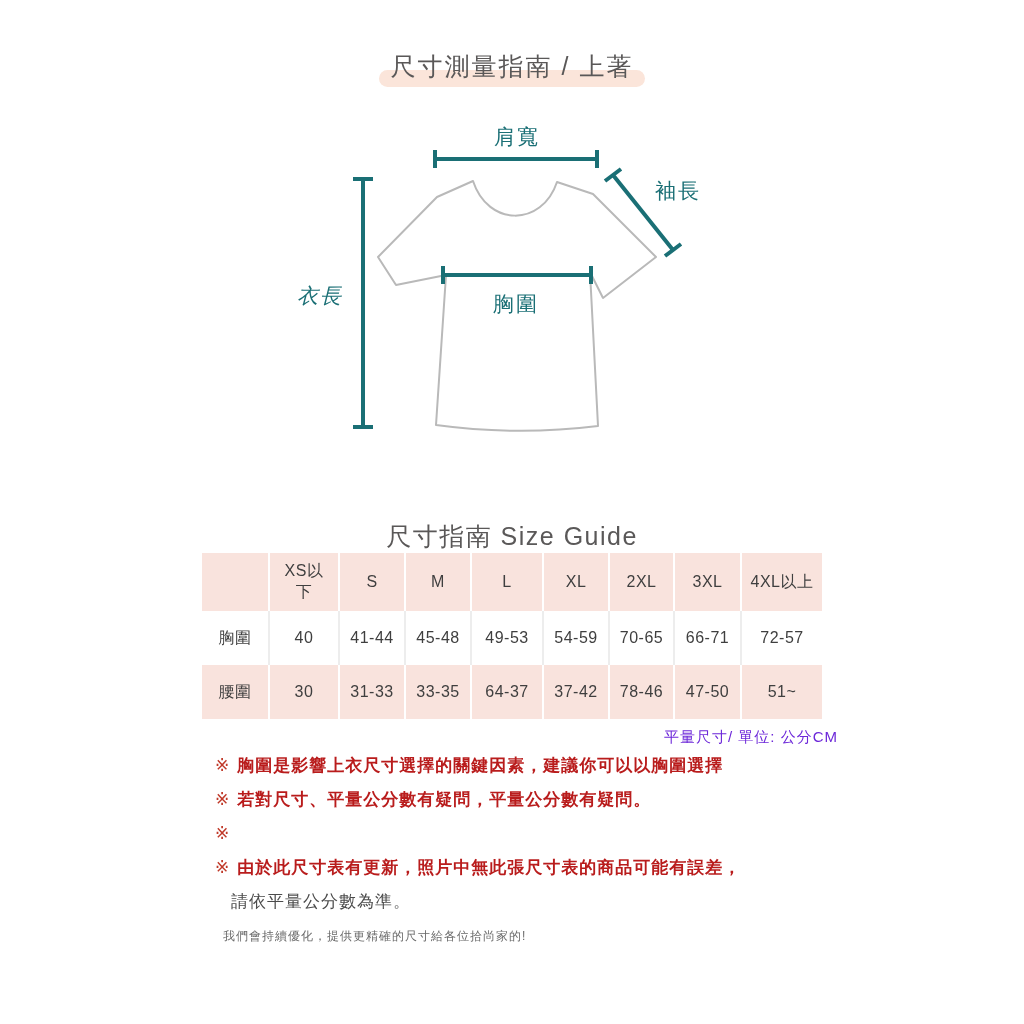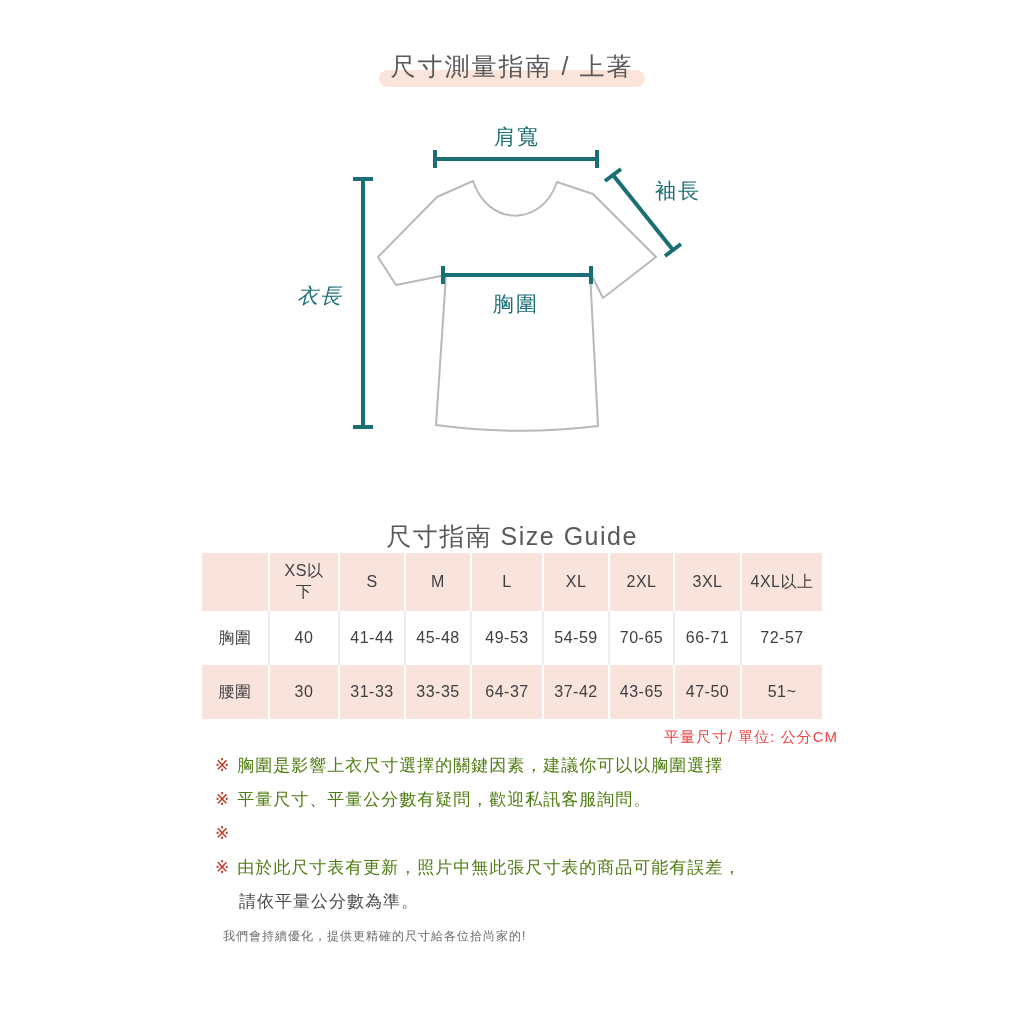--- a/index.html
+++ b/index.html
@@ -43,28 +43,28 @@
     font-size:16px;color:#3f3f3f;letter-spacing:0.5px;padding:8px;
   }
   .size-table tr{height:54px;}
   .row-pink>*{background:#f9e3dd;}
   .row-white>*{background:#ffffff;}
   .row-pink>*:not(:first-child){border-left:2px solid #ffffff;}
   .row-white>*:not(:first-child){border-left:2px solid #ededed;}
   
   .unit-note{
     position:absolute;left:520px;top:728px;width:318px;text-align:right;
-    font-size:15px;color:#ef4444;letter-spacing:1px;
+    font-size:15px;color:#6d28d9;letter-spacing:1px;
   }
   
   .notes{position:absolute;left:215px;top:755px;width:660px;}
   .note-line{display:flex;align-items:flex-start;margin-bottom:12px;font-size:17px;line-height:22px;}
   .note-marker{color:#c03a2a;margin-right:8px;flex:0 0 auto;}
-  .note-text{color:#4d7c0f;letter-spacing:1px;}
-  .note-cont{margin-left:24px;font-size:17px;line-height:22px;color:#4b4b4b;letter-spacing:1px;margin-bottom:12px;}
+  .note-text{color:#b91c1c;letter-spacing:1px;font-weight:bold;}
+  .note-cont{margin-left:16px;font-size:17px;line-height:22px;color:#4b4b4b;letter-spacing:1px;margin-bottom:12px;}
   .note-closing{margin-left:8px;font-size:12px;line-height:22px;color:#6a6a6a;letter-spacing:1px;margin-top:0px;}
 </style>
 </head>
 <body>
 
 <div class="page">
 
   <div class="title-row">
     <span class="title-wrap">
       <span class="title-highlight"></span>
@@ -129,37 +129,37 @@
       <td>66-71</td>
       <td>72-57</td>
     </tr>
     <tr class="row-pink">
       <td>腰圍</td>
       <td>30</td>
       <td>31-33</td>
       <td>33-35</td>
       <td>64-37</td>
       <td>37-42</td>
-      <td>43-65</td>
+      <td>78-46</td>
       <td>47-50</td>
       <td>51~</td>
     </tr>
   </tbody>
     </table>
 
   <div class="unit-note">平量尺寸/ 單位: 公分CM</div>
 
   <div class="notes">
     <div class="note-line">
       <span class="note-marker">※</span>
       <span class="note-text">胸圍是影響上衣尺寸選擇的關鍵因素，建議你可以以胸圍選擇</span>
     </div>
     <div class="note-line">
       <span class="note-marker">※</span>
-      <span class="note-text">平量尺寸、平量公分數有疑問，歡迎私訊客服詢問。</span>
+      <span class="note-text">若對尺寸、平量公分數有疑問，平量公分數有疑問。</span>
     </div>
     <div class="note-line">
       <span class="note-marker">※</span>
     </div>
     <div class="note-line">
       <span class="note-marker">※</span>
       <span class="note-text">由於此尺寸表有更新，照片中無此張尺寸表的商品可能有誤差，</span>
     </div>
     <div class="note-cont">請依平量公分數為準。</div>
     <div class="note-closing">我們會持續優化，提供更精確的尺寸給各位拾尚家的!</div>

